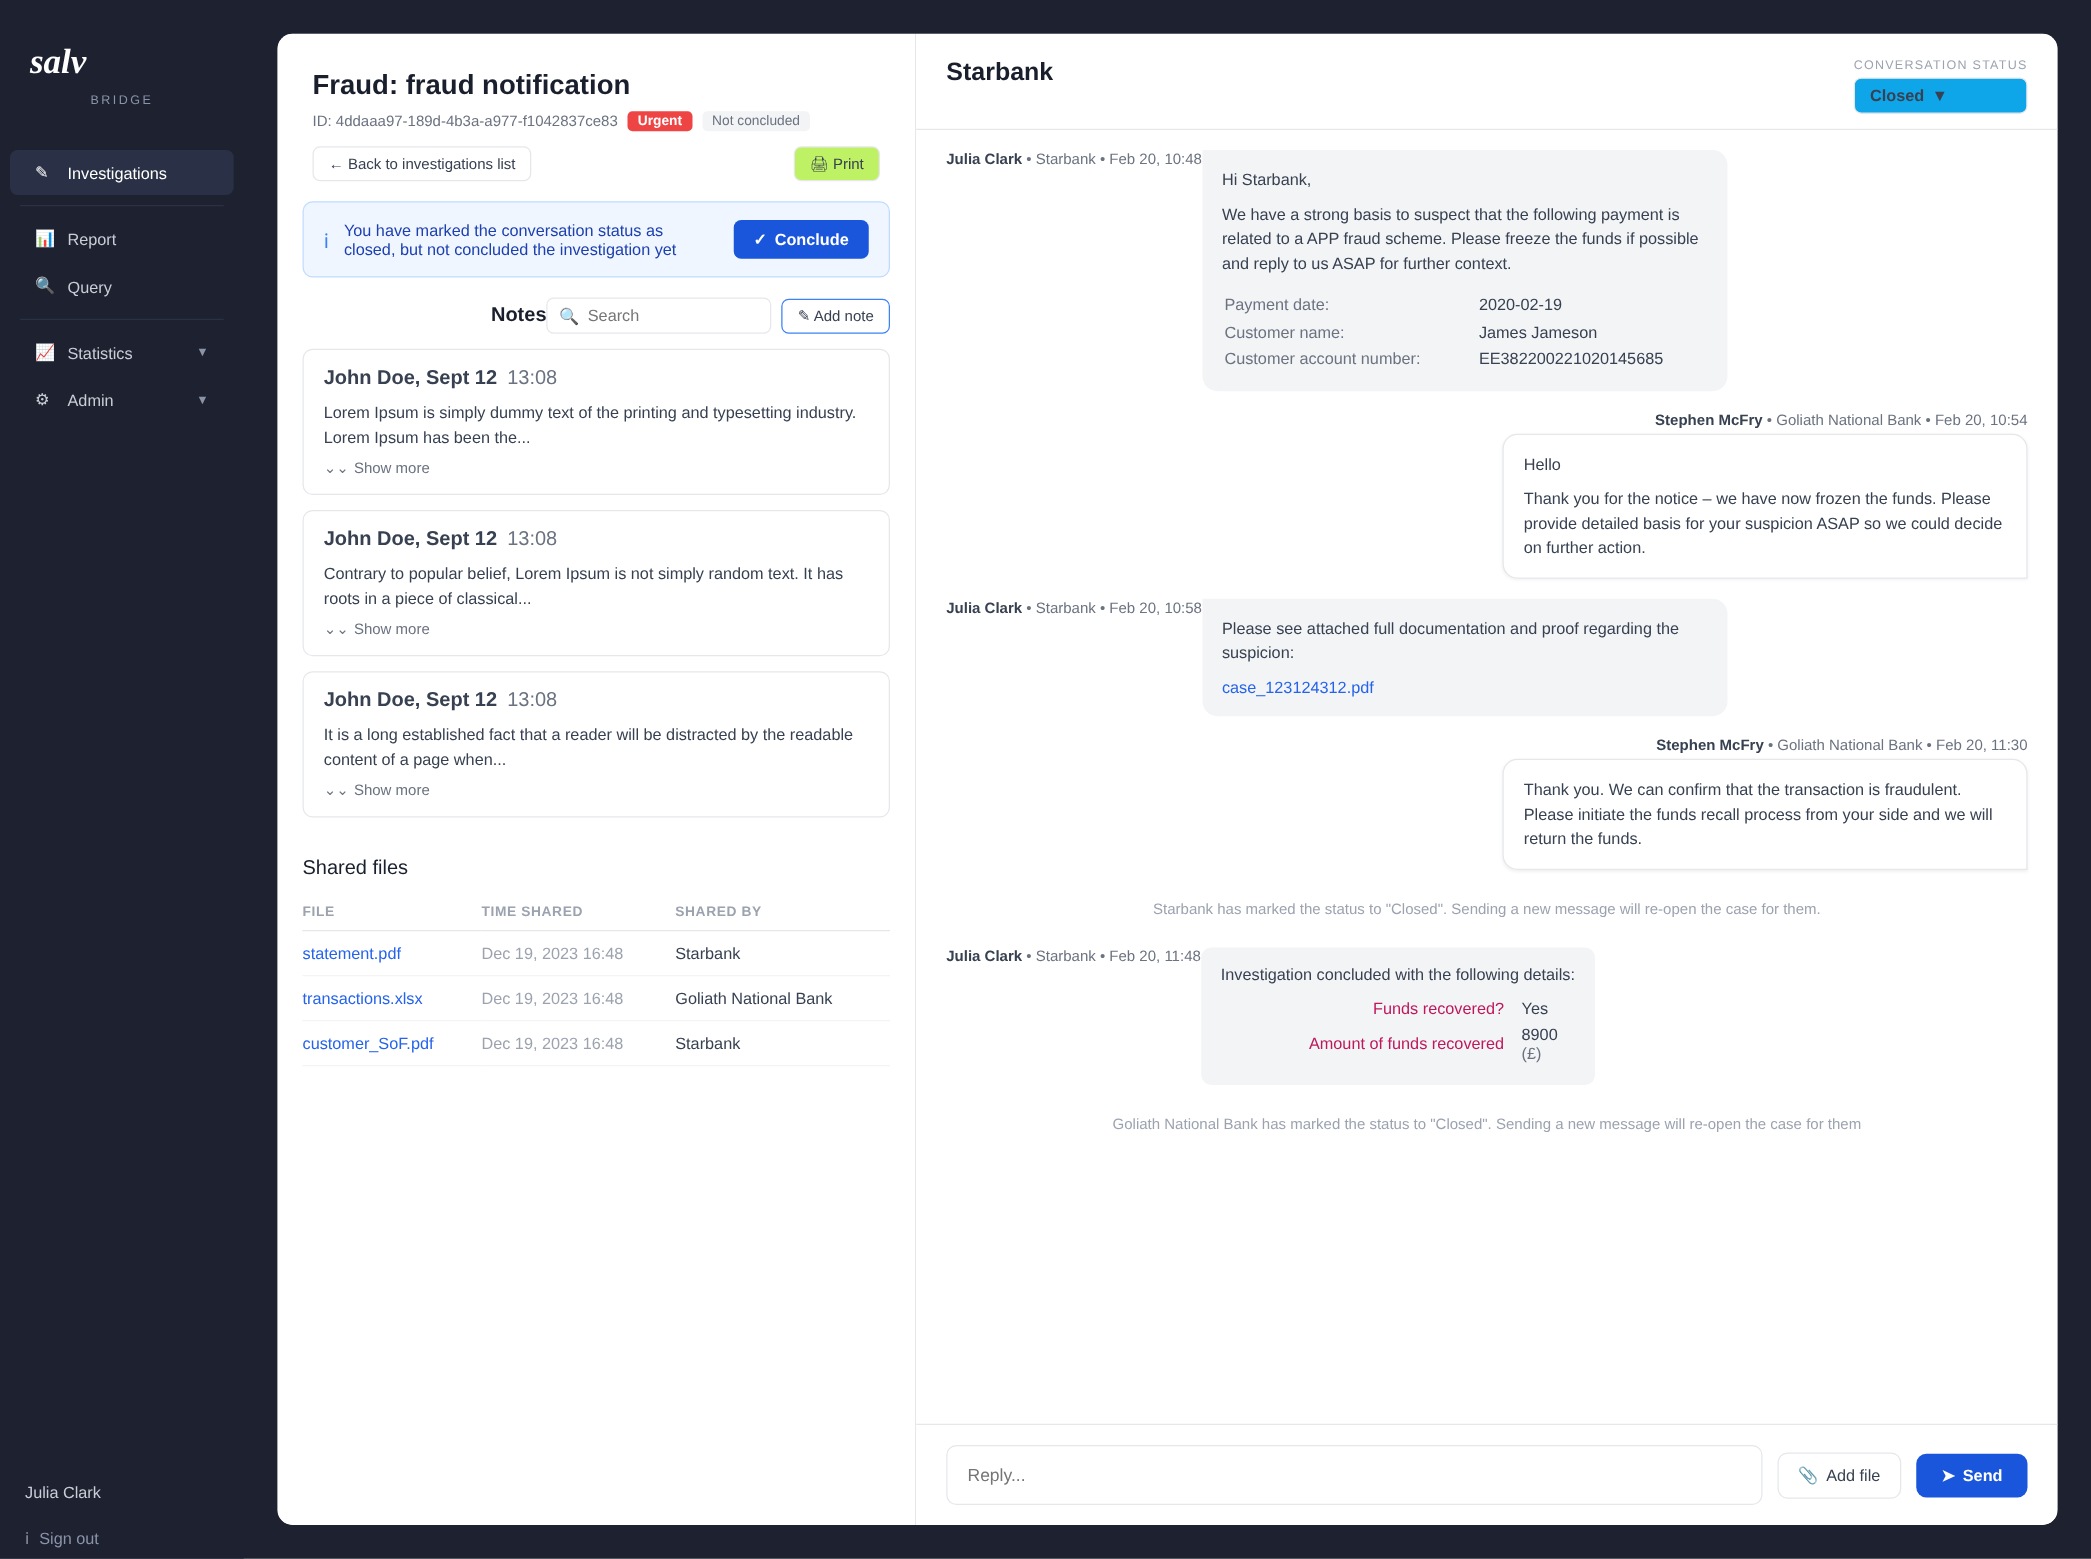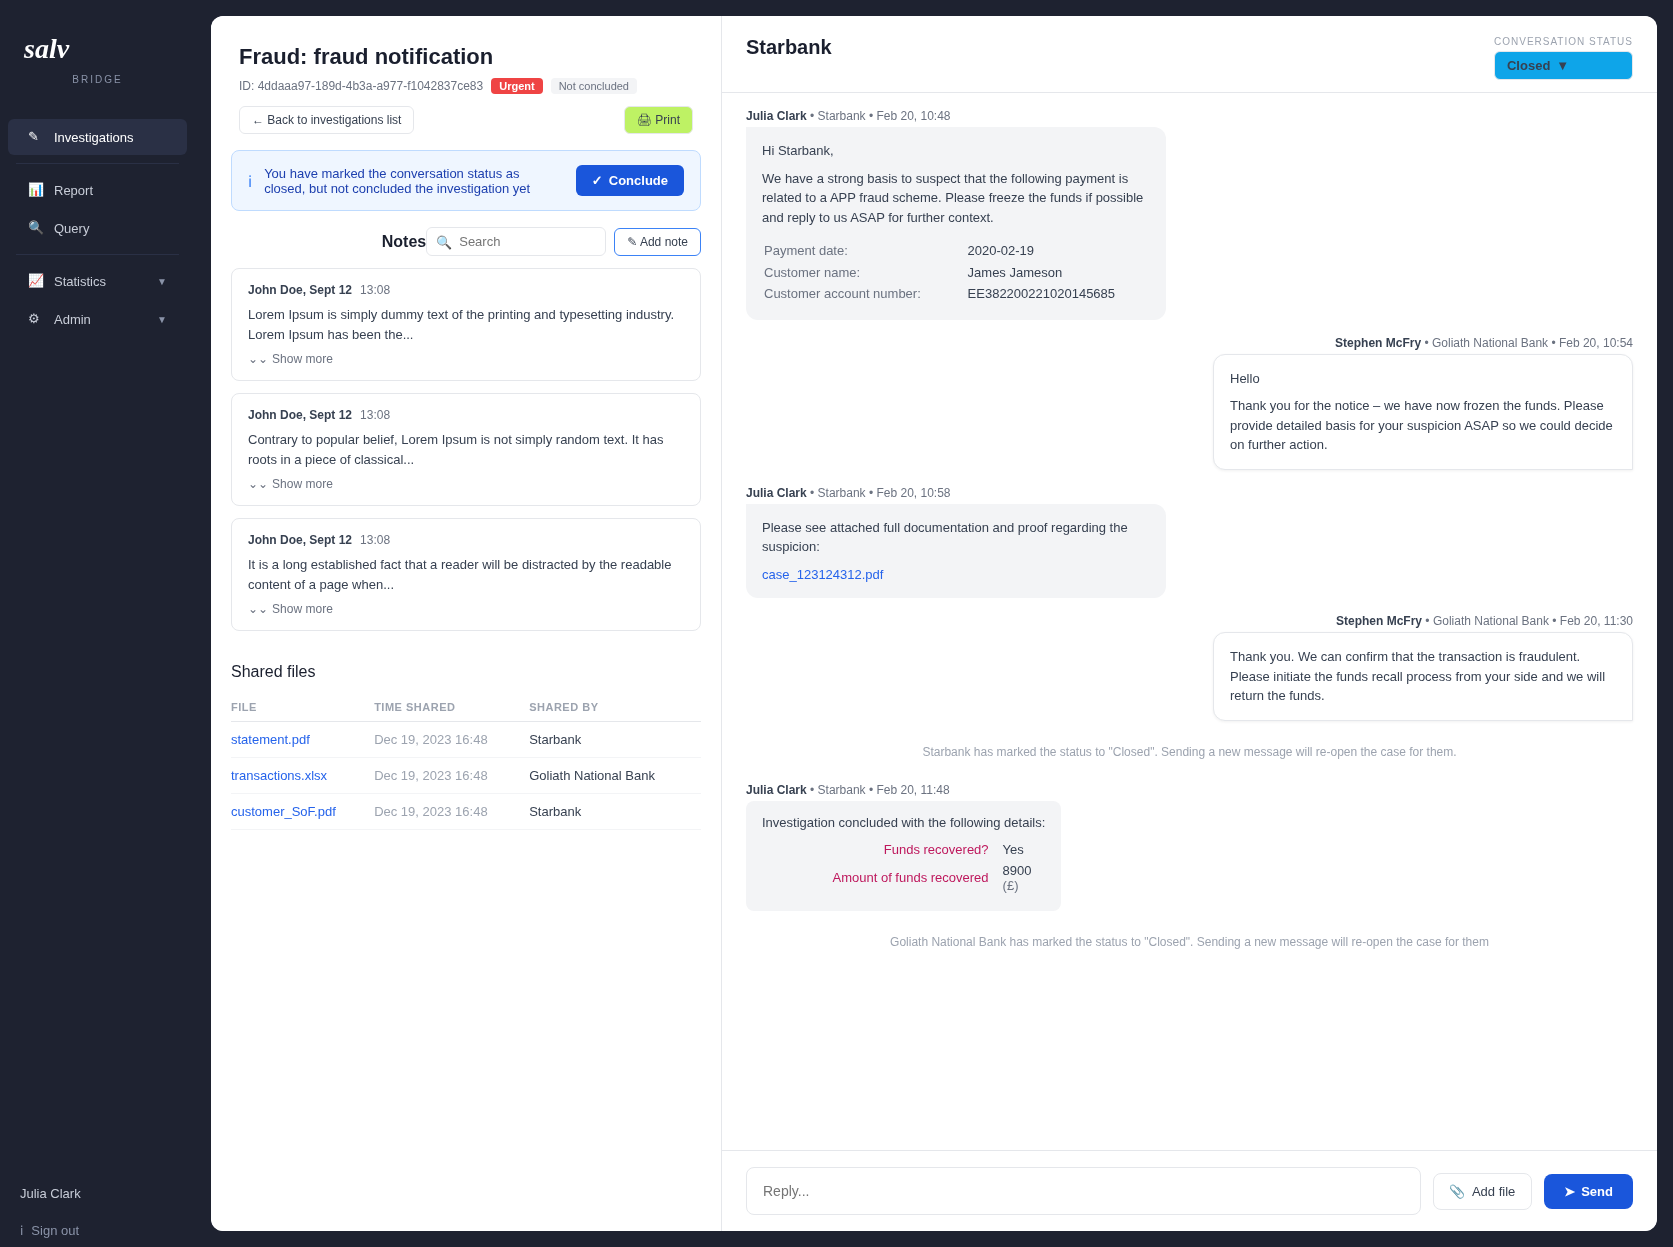--- a/index.html
+++ b/index.html
@@ -13,21 +13,21 @@
     .sidebar-nav { flex: 1; padding: 16px 0; }
     .sidebar-item { display: flex; align-items: center; gap: 10px; padding: 10px 20px; color: #c8cdd8; font-size: 13px; cursor: pointer; border-radius: 6px; margin: 2px 8px; }
     .sidebar-item.active { background: #2a3045; color: #fff; }
     .sidebar-item .icon { width: 16px; height: 16px; flex-shrink: 0; }
     .sidebar-divider { border: none; border-top: 1px solid #2a3045; margin: 8px 16px; }
     .sidebar-arrow { margin-left: auto; font-size: 10px; color: #8a93a8; }
     .sidebar-user { color: #c8cdd8; font-size: 13px; margin-bottom: 12px; padding: 0 20px; }
     .sidebar-signout { display: flex; align-items: center; gap: 8px; color: #8a93a8; font-size: 13px; cursor: pointer; padding: 8px 20px; }
 
     
-    .main { flex: 1; display: flex; background: #f0f2f5; min-width: 0; border-radius: 12px; margin: 16px; overflow: hidden; }
+    .main { flex: 1; display: flex; background: #f0f2f5; min-width: 0; border-radius: 12px; margin: 27px; overflow: hidden; }
 
     
     .left-panel { width: 510px; flex-shrink: 0; background: #fff; display: flex; flex-direction: column; overflow-y: auto; border-radius: 12px 0 0 12px; }
     .left-header { padding: 28px 28px 16px; }
     .left-title { font-size: 22px; font-weight: 700; color: #1a1f2e; margin-bottom: 8px; }
     .left-meta { display: flex; align-items: center; gap: 8px; font-size: 12px; color: #6b7280; margin-bottom: 12px; }
     .badge-urgent { background: #ef4444; color: #fff; padding: 2px 8px; border-radius: 4px; font-size: 11px; font-weight: 600; }
     .badge-not-concluded { background: #f3f4f6; color: #6b7280; padding: 2px 8px; border-radius: 4px; font-size: 11px; }
     .left-actions { display: flex; justify-content: space-between; align-items: center; }
     .btn-back { background: #fff; border: 1px solid #e5e7eb; color: #374151; padding: 6px 12px; border-radius: 6px; font-size: 12px; cursor: pointer; display: flex; align-items: center; gap: 4px; }
@@ -42,21 +42,21 @@
     
     .section { margin: 0 20px 20px; }
     .section-header { display: flex; justify-content: flex-end; align-items: center; margin-bottom: 12px; }
     .section-title { font-size: 16px; font-weight: 700; color: #1a1f2e; }
     .search-input-wrap { position: relative; }
     .search-input { border: 1px solid #e5e7eb; border-radius: 6px; padding: 6px 12px 6px 32px; font-size: 13px; color: #374151; outline: none; width: 180px; }
     .search-icon-inner { position: absolute; left: 10px; top: 50%; transform: translateY(-50%); color: #9ca3af; font-size: 13px; }
     .btn-add-note { background: #fff; border: 1px solid #3b82f6; color: #374151; padding: 6px 12px; border-radius: 6px; font-size: 12px; cursor: pointer; display: flex; align-items: center; gap: 4px; }
 
     .note-card { border: 1px solid #e5e7eb; border-radius: 8px; padding: 14px 16px; margin-bottom: 12px; }
-    .note-meta { font-size: 12px; color: #6b7280; margin-bottom: 8px; display: flex; gap: 8px; }
+    .note-meta { font-size: 16px; color: #6b7280; margin-bottom: 8px; display: flex; gap: 8px; }
     .note-author { font-weight: 600; color: #374151; }
     .note-text { font-size: 13px; color: #374151; line-height: 1.5; }
     .show-more { font-size: 12px; color: #6b7280; cursor: pointer; margin-top: 8px; display: flex; align-items: center; gap: 4px; }
 
     
     .files-section { margin: 0 20px 20px; }
     .files-title { font-size: 16px; font-weight: 400; color: #1a1f2e; margin-bottom: 12px; }
     .files-table { width: 100%; border-collapse: collapse; }
     .files-table th { font-size: 11px; color: #9ca3af; font-weight: 600; text-align: left; padding: 8px 0; border-bottom: 1px solid #e5e7eb; letter-spacing: 0.5px; text-transform: uppercase; }
     .files-table td { font-size: 13px; padding: 10px 0; border-bottom: 1px solid #f3f4f6; }
@@ -69,21 +69,21 @@
     .right-panel { flex: 1; background: #fff; display: flex; flex-direction: column; border-radius: 0 12px 12px 0; border-left: 1px solid #e5e7eb; min-width: 0; }
     .right-header { padding: 20px 24px 12px; display: flex; justify-content: space-between; align-items: flex-start; border-bottom: 1px solid #e5e7eb; }
     .right-bank-name { font-size: 20px; font-weight: 700; color: #1a1f2e; }
     .conversation-status-wrap { text-align: right; }
     .conversation-status-label { font-size: 10px; color: #9ca3af; letter-spacing: 1px; text-transform: uppercase; display: block; margin-bottom: 4px; }
     .status-dropdown { background: #0ea5e9; border: 1px solid #e5e7eb; border-radius: 6px; padding: 6px 12px; font-size: 13px; font-weight: 600; color: #374151; cursor: pointer; display: flex; align-items: center; gap: 6px; }
 
     
     .messages-area { flex: 1; overflow-y: auto; padding: 16px 24px; display: flex; flex-direction: column; gap: 16px; }
 
-    .msg-row-left { display: flex; flex-direction: column; align-items: flex-start; }
+    .msg-row-left { display: flex; flex-direction: row; align-items: flex-start; }
     .msg-row-right { display: flex; flex-direction: column; align-items: flex-end; }
 
     .msg-sender { font-size: 12px; color: #6b7280; margin-bottom: 4px; }
     .msg-sender strong { color: #374151; font-weight: 600; }
 
     .msg-bubble-left { background: #f3f4f6; border-radius: 0 12px 12px 12px; padding: 14px 16px; max-width: 420px; font-size: 13px; color: #374151; line-height: 1.5; }
     .msg-bubble-right { background: #fff; border: 1px solid #e5e7eb; border-radius: 12px 12px 0 12px; padding: 14px 16px; max-width: 420px; font-size: 13px; color: #374151; line-height: 1.5; box-shadow: 0 1px 3px rgba(0,0,0,0.06); }
 
     .file-attachment { color: #2563eb; font-size: 13px; cursor: pointer; margin-top: 4px; }
 

